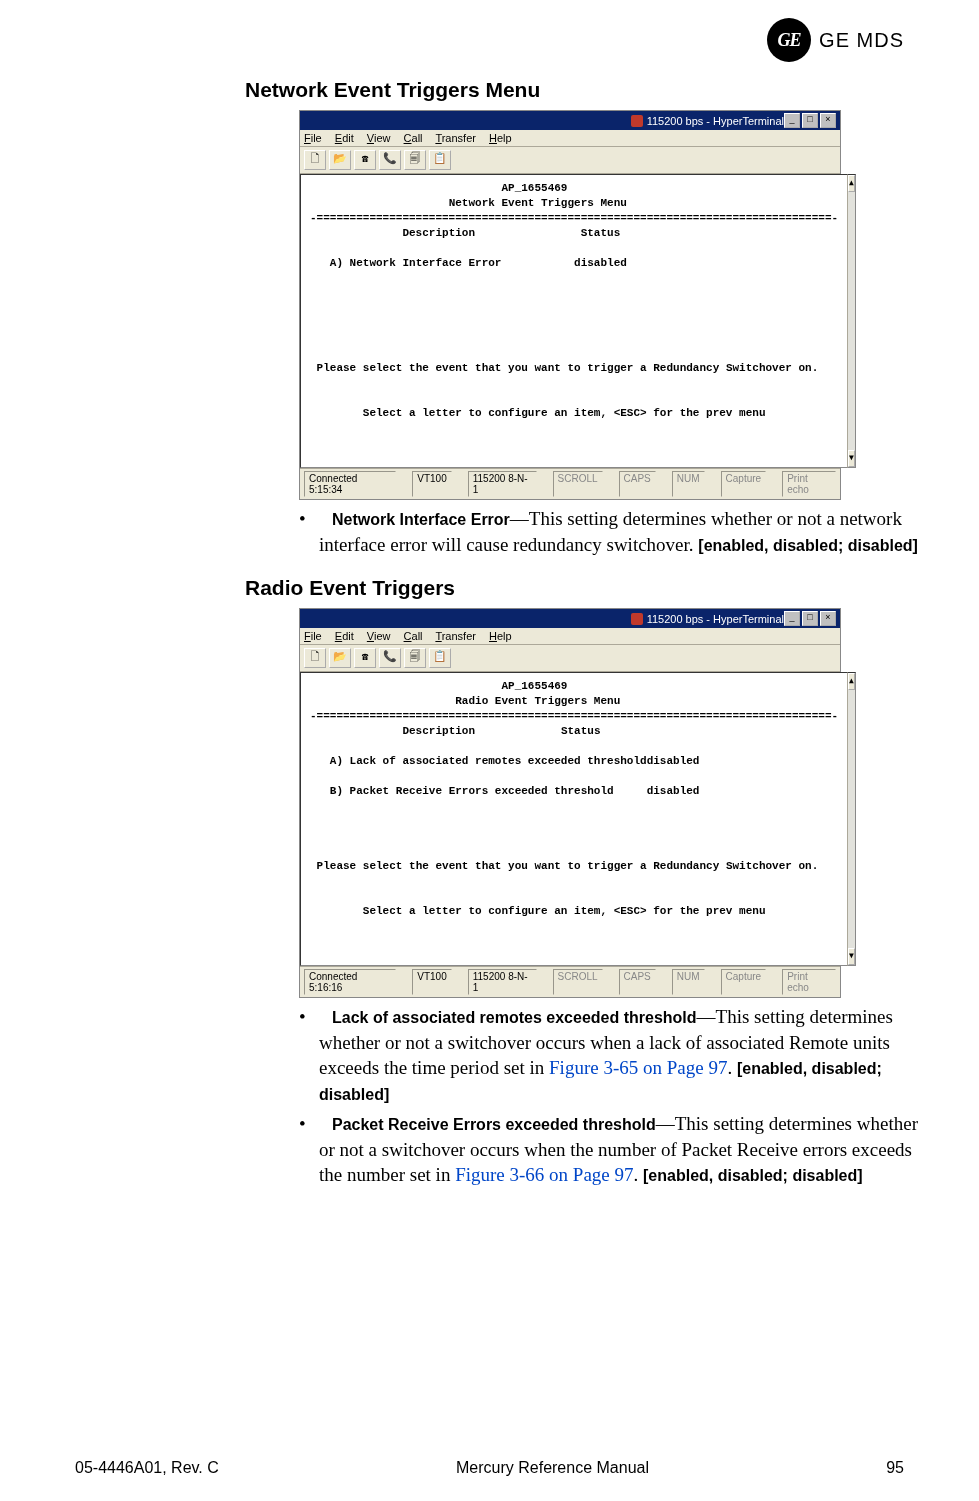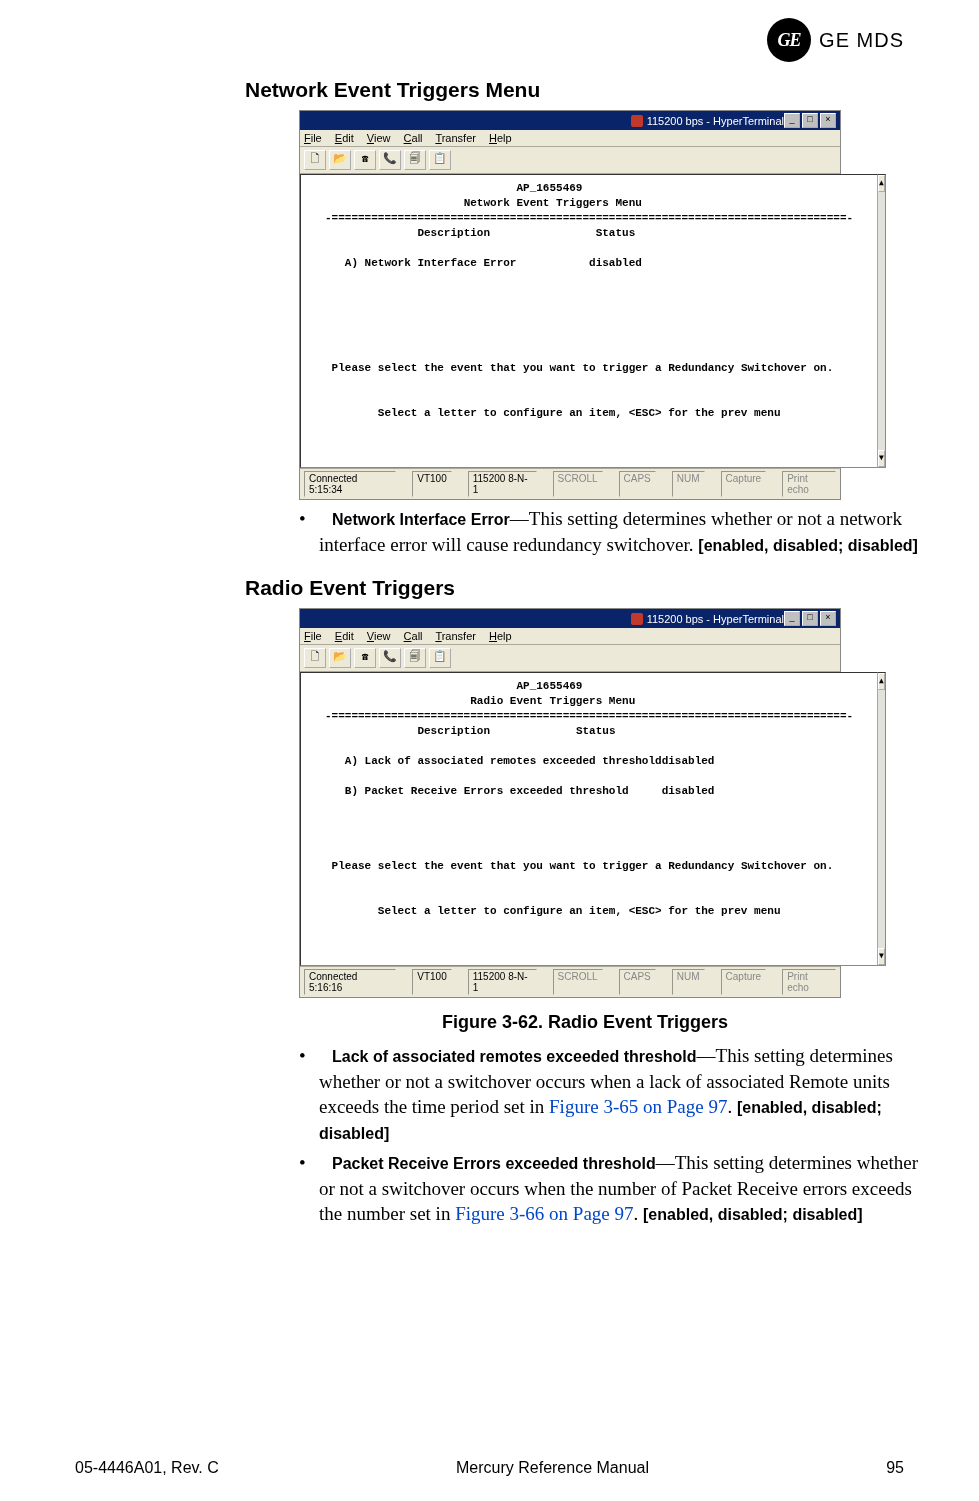--- a/index.html
+++ b/index.html
@@ -126,21 +126,21 @@
     font-size: 11px;
     text-align: center;
     line-height: 16px;
   }
   .tw-scrollwrap {
     display: flex;
   }
   .tw-body {
     background: #fff;
     color: #000;
-    padding: 6px 24px;
+    padding: 6px 9px;
     min-height: 280px;
     flex: 1;
     white-space: pre;
     border: 1px inset #888;
     border-right: none;
     font-size: 11px;
     line-height: 15px;
     font-weight: bold;
     font-family: "Courier New", monospace;
   }
@@ -362,21 +362,20 @@
         <span class="cell">VT100</span>
         <span class="cell">115200 8-N-1</span>
         <span class="cell gray">SCROLL</span>
         <span class="cell gray">CAPS</span>
         <span class="cell gray">NUM</span>
         <span class="cell gray">Capture</span>
         <span class="cell gray">Print echo</span>
       </div>
     </div>
 
-    <div class="figure-caption">Figure 3-62. Radio Event Triggers</div>
 
     <div class="bullet-row">
       <div class="bullet-marker">•</div>
       <div class="bullet-body">
         <span class="bold-sans">Lack of associated remotes exceeded threshold</span><span>—This setting determines whether or not a switchover occurs when a lack of associated Remote units exceeds the time period set in </span><span class="xref">Figure 3-65 on Page 97</span><span>. </span><span class="options">[enabled, disabled; disabled]</span>
       </div>
     </div>
 
     <div class="bullet-row">
       <div class="bullet-marker">•</div>

